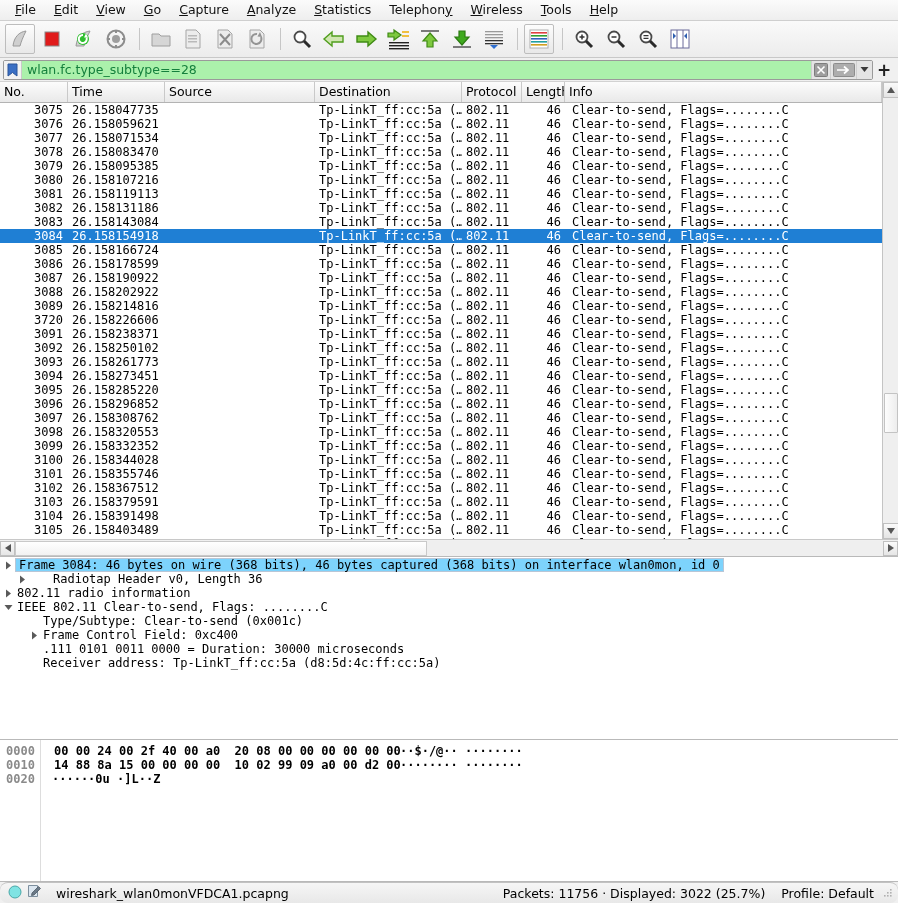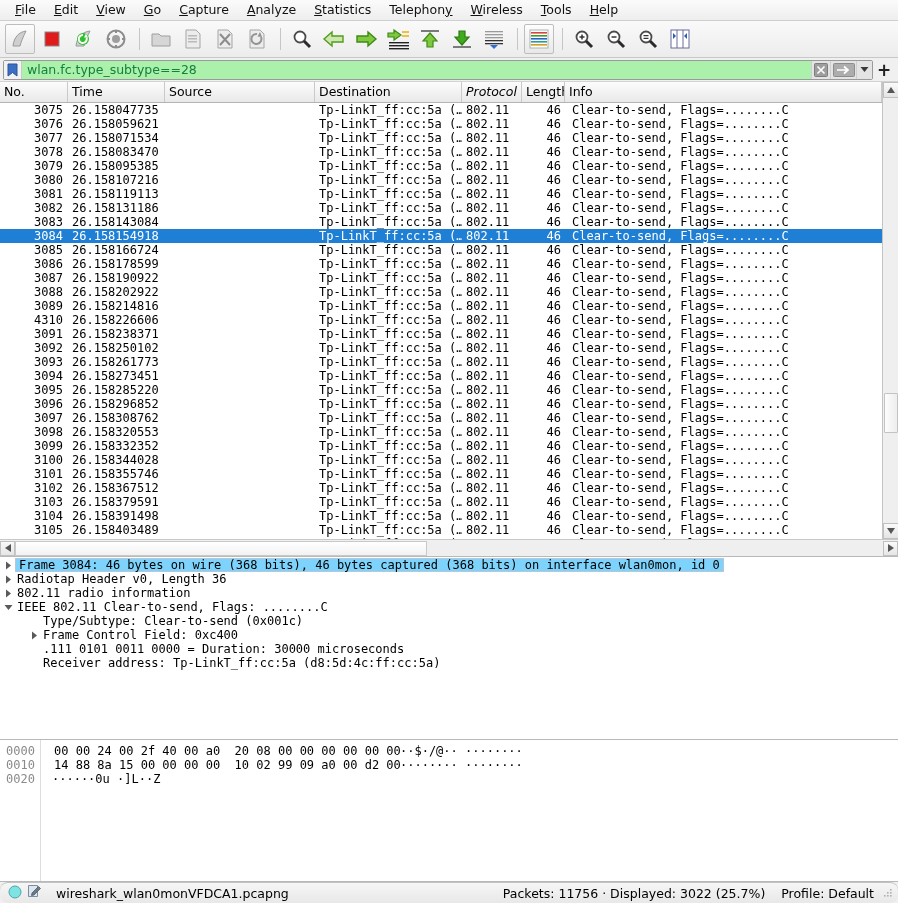--- a/index.html
+++ b/index.html
@@ -168,20 +168,21 @@
   
   .hex-pane {
     flex: 1;
     background:#fff;
     font-family: "DejaVu Sans Mono", monospace;
     font-size: 12px;
     padding-top: 4px;
     border-bottom: 1px solid #b9b9b9;
     overflow:hidden;
     position: relative;
+    font-weight: bold;
   }
   .hex-row { height:14px; line-height:14px; display:flex; white-space:pre; }
   .hex-off { width:46px; color:#8a8a8a; padding-left:6px; }
   .hex-bytes { width: 348px; padding-left: 8px; }
   .hex-ascii { padding-left: 6px; }
   .hexgutter { position:absolute; left:40px; top:0; bottom:0; width:1px; background:#dddddd; }
   .hexleftband { position:absolute; left:0; top:0; bottom:0; width:40px; background:#fff; }
 
   
   .statusbar {
@@ -406,21 +407,21 @@
   </div>
 
   <div class="packet-list">
     <div class="plist-inner">
       <div class="plist-main">
         <div class="col-header" id="col-header">
             <div class="c-no" style="text-align: left; padding-left: 4px;">No.</div>
             <div class="c-time" style="text-align: left; padding-left: 4px;">Time</div>
             <div class="c-src" style="text-align: left; padding-left: 4px;">Source</div>
             <div class="c-dst" style="text-align: left; padding-left: 4px;">Destination</div>
-            <div class="c-proto" style="text-align: left; padding-left: 4px; font-style: italic;">Protocol</div>
+            <div class="c-proto" style="text-align: left; padding-left: 4px;">Protocol</div>
             <div class="c-len" style="text-align: left; padding-left: 4px;">Length</div>
             <div class="c-info" style="text-align: left; padding-left: 4px;">Info</div>
           </div>
         <div class="rows" id="packet-rows">
             <div class="row">
               <div class="cell c-no">3075</div>
               <div class="cell c-time">26.158047735</div>
               <div class="cell c-src"></div>
               <div class="cell c-dst">Tp-LinkT_ff:cc:5a (…</div>
               <div class="cell c-proto">802.11</div>
@@ -547,21 +548,21 @@
             <div class="row">
               <div class="cell c-no">3089</div>
               <div class="cell c-time">26.158214816</div>
               <div class="cell c-src"></div>
               <div class="cell c-dst">Tp-LinkT_ff:cc:5a (…</div>
               <div class="cell c-proto">802.11</div>
               <div class="cell c-len">46</div>
               <div class="cell c-info">Clear-to-send, Flags=........C</div>
             </div>
             <div class="row">
-              <div class="cell c-no">4310</div>
+              <div class="cell c-no">3720</div>
               <div class="cell c-time">26.158226606</div>
               <div class="cell c-src"></div>
               <div class="cell c-dst">Tp-LinkT_ff:cc:5a (…</div>
               <div class="cell c-proto">802.11</div>
               <div class="cell c-len">46</div>
               <div class="cell c-info">Clear-to-send, Flags=........C</div>
             </div>
             <div class="row">
               <div class="cell c-no">3091</div>
               <div class="cell c-time">26.158238371</div>
@@ -743,21 +744,21 @@
 
   <div class="detail-pane" id="detail-tree">
       <div class="tline hl" style="padding-left: 0px;">
         <span class="tri">
           <svg width="7" height="9" viewBox="0 0 7 9">
             <path d="M1 0.5 L6 4.5 L1 8.5 Z" fill="#5a5a5a"></path>
           </svg>
         </span>
         <span class="tlabel">Frame 3084: 46 bytes on wire (368 bits), 46 bytes captured (368 bits) on interface wlan0mon, id 0</span>
       </div>
-      <div class="tline" style="padding-left: 0px;">
+      <div class="tline" style="padding-left: 14px; gap: 22px;">
         <span class="tri">
           <svg width="7" height="9" viewBox="0 0 7 9">
             <path d="M1 0.5 L6 4.5 L1 8.5 Z" fill="#5a5a5a"></path>
           </svg>
         </span>
         <span class="tlabel">Radiotap Header v0, Length 36</span>
       </div>
       <div class="tline" style="padding-left: 0px;">
         <span class="tri">
           <svg width="7" height="9" viewBox="0 0 7 9">

